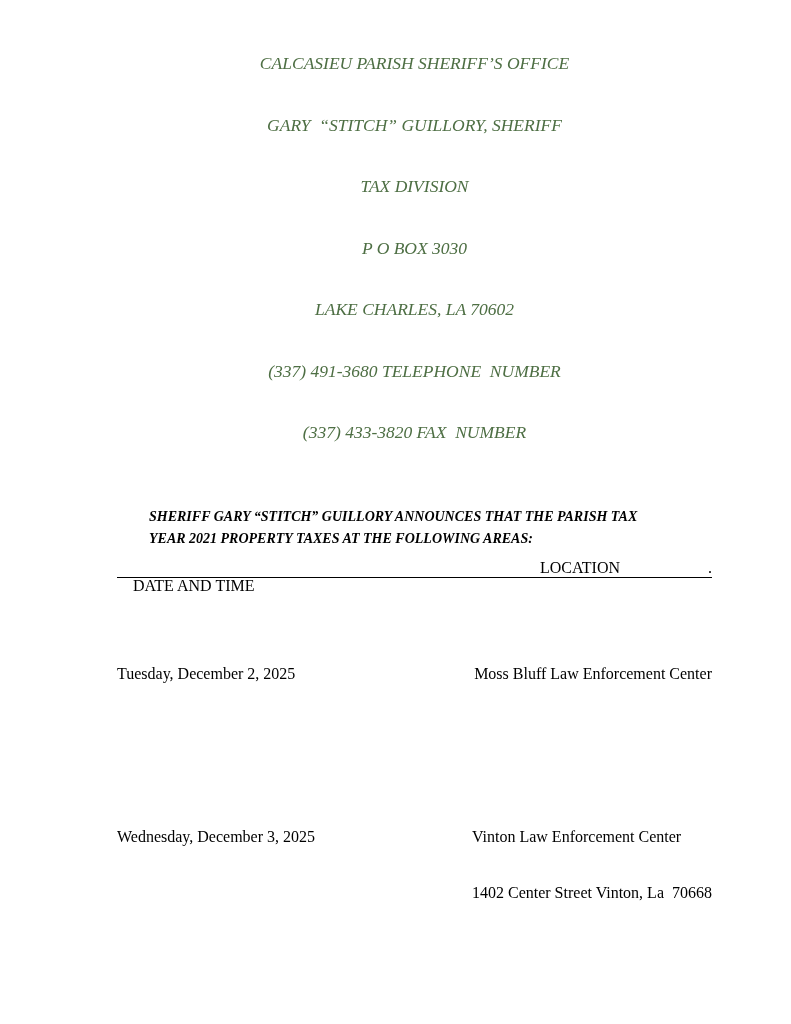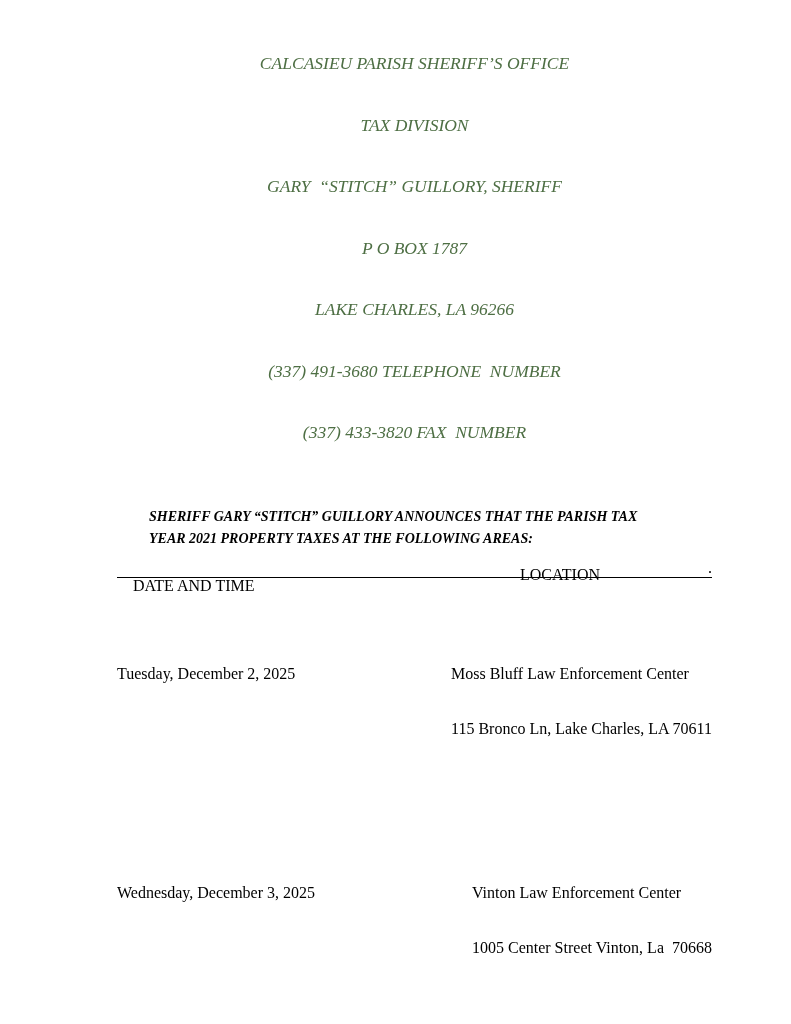--- a/index.html
+++ b/index.html
@@ -37,67 +37,66 @@
   }
 
   
   .table-header {
     position: relative;
     margin-top: 9px;
     height: 18px;
     border-bottom: 1px solid #000000;
     line-height: 18px;
   }
-  .table-header .loc { position: absolute; left: 403px; top: 0; margin-top: 7px; }
+  .table-header .loc { position: absolute; left: 423px; top: 0; }
   .table-header .dot { position: absolute; right: 0; top: 0; }
 
   
   .schedule { margin-top: 13px; line-height: 18.5px; }
   .sched-row { display: flex; gap: 34px; }
   .sched-row .cell-left { width: 326px; }
   .sched-row.r2 { margin-top: 34px; }
 </style>
 </head>
 <body>
 
 <div class="page">
 
   <div class="letterhead">
     <div>CALCASIEU PARISH SHERIFF’S OFFICE</div>
+    <div>GARY  “STITCH” GUILLORY, SHERIFF</div>
     <div>TAX DIVISION</div>
-    <div>GARY  “STITCH” GUILLORY, SHERIFF</div>
-    <div>P O BOX 1787</div>
-    <div>LAKE CHARLES, LA 96266</div>
+    <div>P O BOX 3030</div>
+    <div>LAKE CHARLES, LA 70602</div>
     <div>(337) 491-3680 TELEPHONE  NUMBER</div>
     <div>(337) 433-3820 FAX  NUMBER</div>
   </div>
 
   <div class="announcement"><div>SHERIFF GARY “STITCH” GUILLORY ANNOUNCES THAT THE PARISH TAX</div><div>YEAR 2021 PROPERTY TAXES AT THE FOLLOWING AREAS:</div></div>
 
   <div class="table-header">
     <span>DATE AND TIME</span>
     <span class="loc">LOCATION</span>
     <span class="dot">.</span>
   </div>
 
   <div class="schedule">
     <div class="sched-row r1">
       <div class="cell-left">
         <div>Tuesday, December 2, 2025</div>
       </div>
       <div class="cell-right">
         <div>Moss Bluff Law Enforcement Center</div>
-        <div>115 Bronco Ln, Lake Charles, LA 70611</div>
       </div>
     </div>
     <div class="sched-row r2">
       <div class="cell-left">
         <div>Wednesday, December 3, 2025</div>
       </div>
       <div class="cell-right">
         <div>Vinton Law Enforcement Center</div>
-        <div>1005 Center Street Vinton, La  70668</div>
+        <div>1402 Center Street Vinton, La  70668</div>
       </div>
     </div>
     
   </div>
 
 </div>
 
 </body></html>

